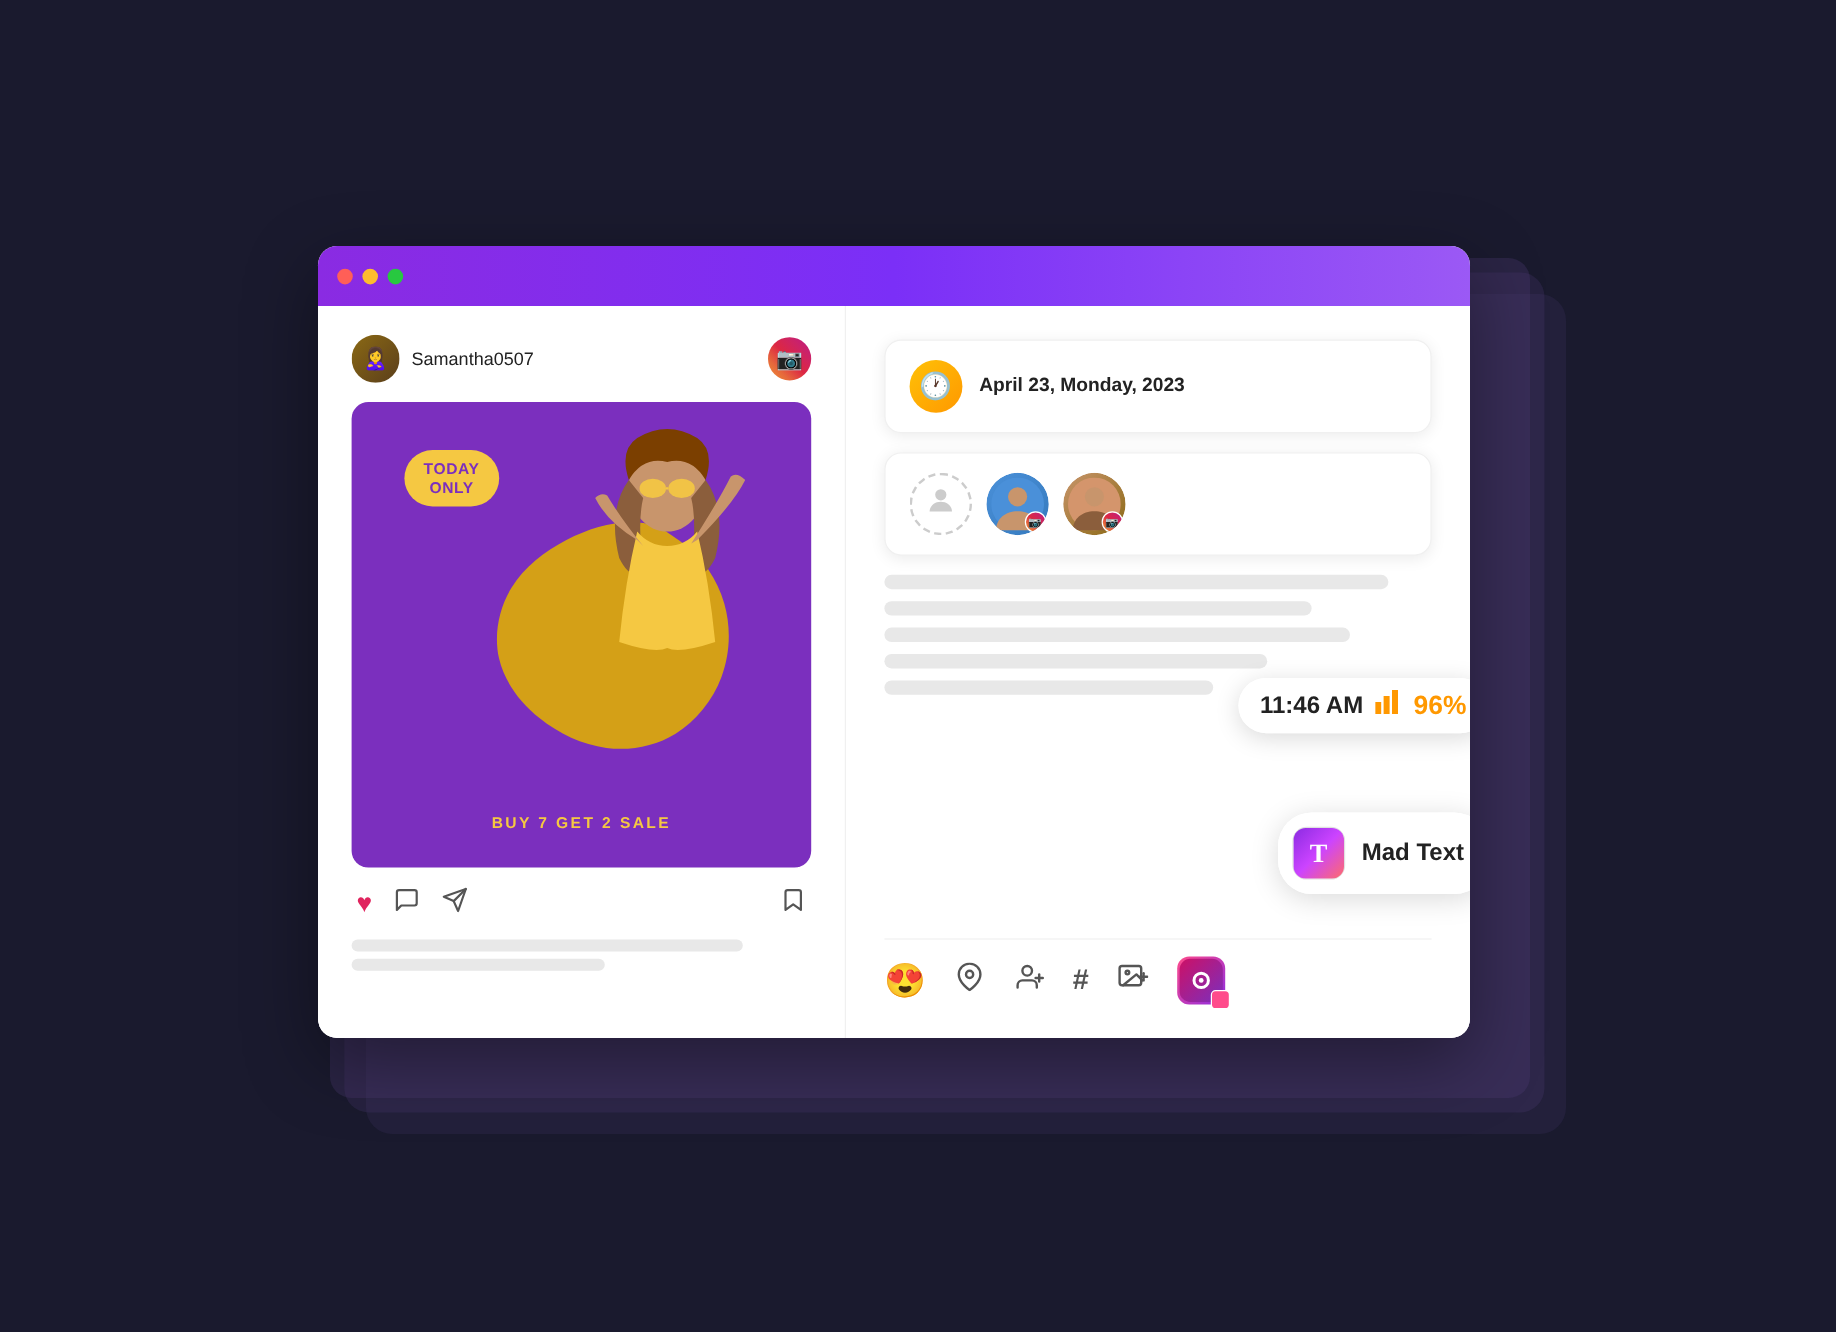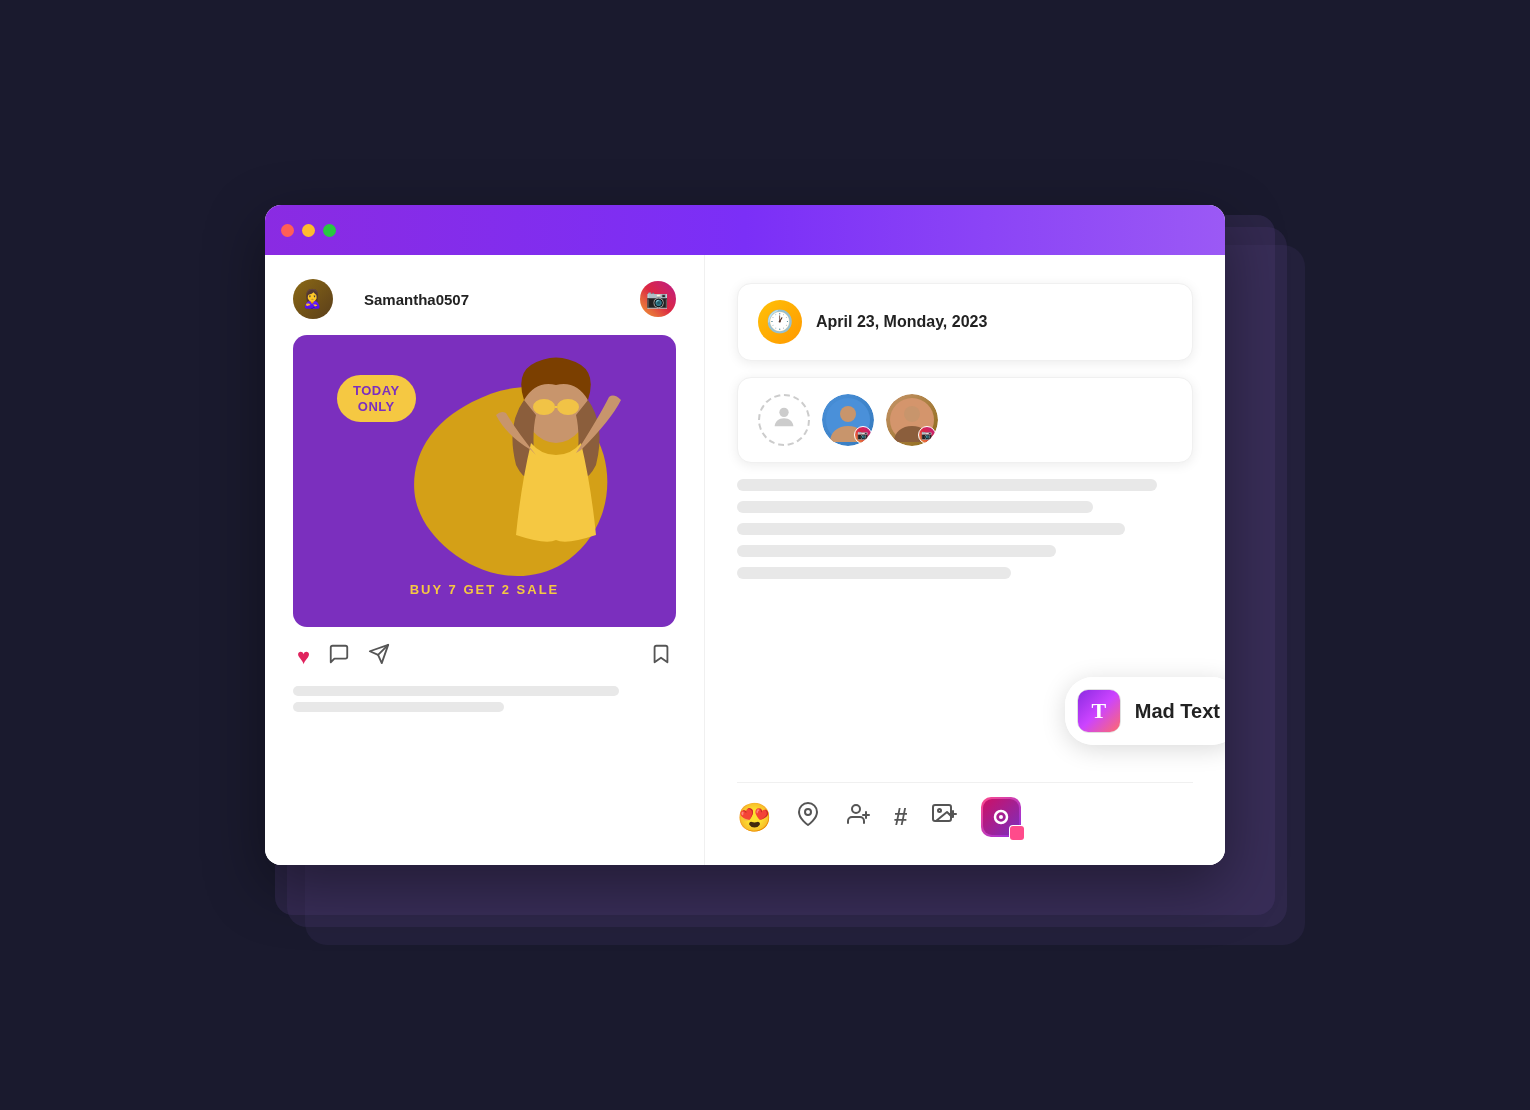--- a/index.html
+++ b/index.html
@@ -118,40 +118,39 @@
       height: 100%;
       background: linear-gradient(135deg, #8B6914 0%, #5a3e1b 100%);
       display: flex;
       align-items: center;
       justify-content: center;
       font-size: 18px;
     }
 
     .username {
       font-size: 15px;
-      font-weight: 700;
+      font-weight: 400;
       color: #222;
-      margin-left: 21px;
     }
 
     .ig-badge {
       width: 36px;
       height: 36px;
       border-radius: 50%;
       background: linear-gradient(45deg, #f09433, #e6683c, #dc2743, #cc2366, #bc1888);
       display: flex;
       align-items: center;
       justify-content: center;
       font-size: 20px;
     }
 
     
     .post-image {
       width: 100%;
-      height: 292px;
+      height: 388px;
       border-radius: 14px;
       background: #7B2FBE;
       position: relative;
       overflow: hidden;
       display: flex;
       align-items: center;
       justify-content: center;
     }
 
     .post-bg-blob {
@@ -629,20 +628,31 @@
         </div>
 
         <div class="content-lines">
           <div class="content-line cl-1"></div>
           <div class="content-line cl-2"></div>
           <div class="content-line cl-3"></div>
           <div class="content-line cl-4"></div>
           <div class="content-line cl-5"></div>
         </div>
 
+        <div class="time-badge">
+          <span class="time-text">11:46 AM</span>
+          <span style="color:#ff9800;font-size:20px;">
+            <svg width="22" height="20" viewBox="0 0 22 20">
+                <rect x="0" y="10" width="5" height="10" fill="#ff9800"></rect>
+                <rect x="7" y="5" width="5" height="15" fill="#ff9800"></rect>
+                <rect x="14" y="0" width="5" height="20" fill="#ff9800"></rect>
+              </svg>
+          </span>
+          <span class="percent-text">96%</span>
+        </div>
 
         <div class="mad-text-badge">
           <div class="mad-text-icon">
             <div style="background: linear-gradient(135deg, #8B2BE2, #cc44ff, #ff6b6b); width:42px; height:42px; border-radius:10px; display:flex; align-items:center; justify-content:center;">
               <span style="color:white; font-size:22px; font-weight:900; font-family:Georgia,serif;">T</span>
             </div>
           </div>
           <span class="mad-text-label">Mad Text</span>
         </div>
 

